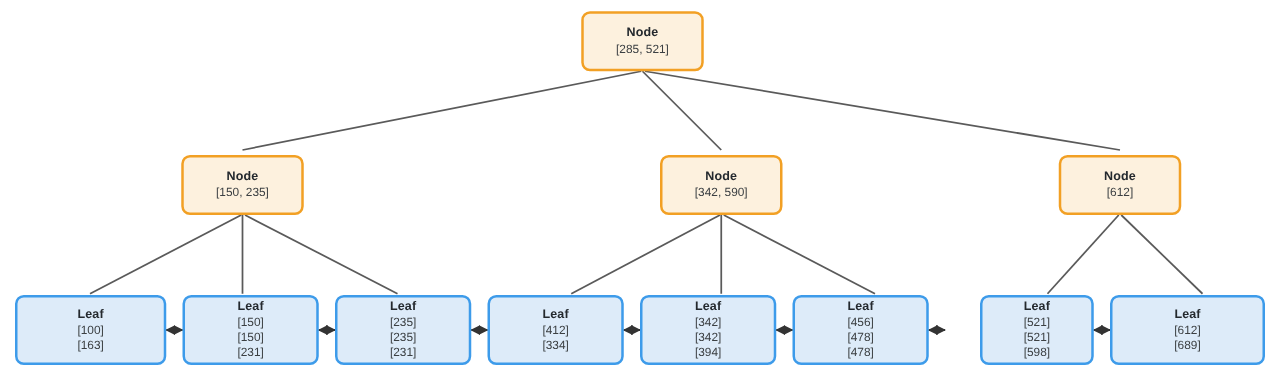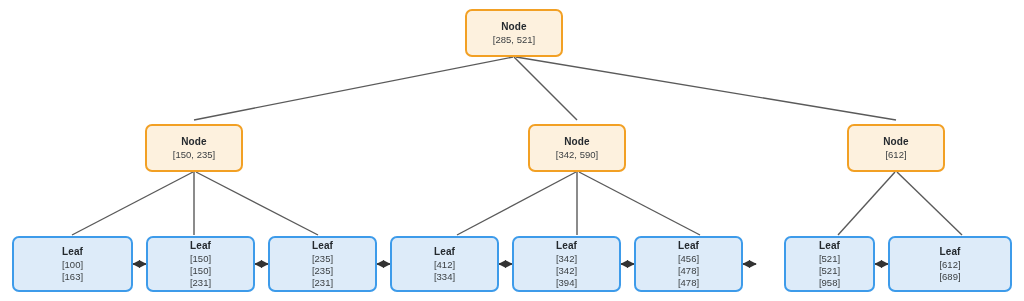--- a/index.html
+++ b/index.html
@@ -164,21 +164,21 @@
     <div class="node-title">Leaf</div>
     <div class="node-key">[456]</div>
     <div class="node-key">[478]</div>
     <div class="node-key">[478]</div>
   </div>
 
   <div class="node-box leaf" style="left:784px; top:236px; width:91px; height:56px;">
     <div class="node-title">Leaf</div>
     <div class="node-key">[521]</div>
     <div class="node-key">[521]</div>
-    <div class="node-key">[958]</div>
+    <div class="node-key">[598]</div>
   </div>
 
   <div class="node-box leaf" style="left:888px; top:236px; width:124px; height:56px;">
     <div class="node-title">Leaf</div>
     <div class="node-key">[612]</div>
     <div class="node-key">[689]</div>
   </div>
 
 </div>
 

